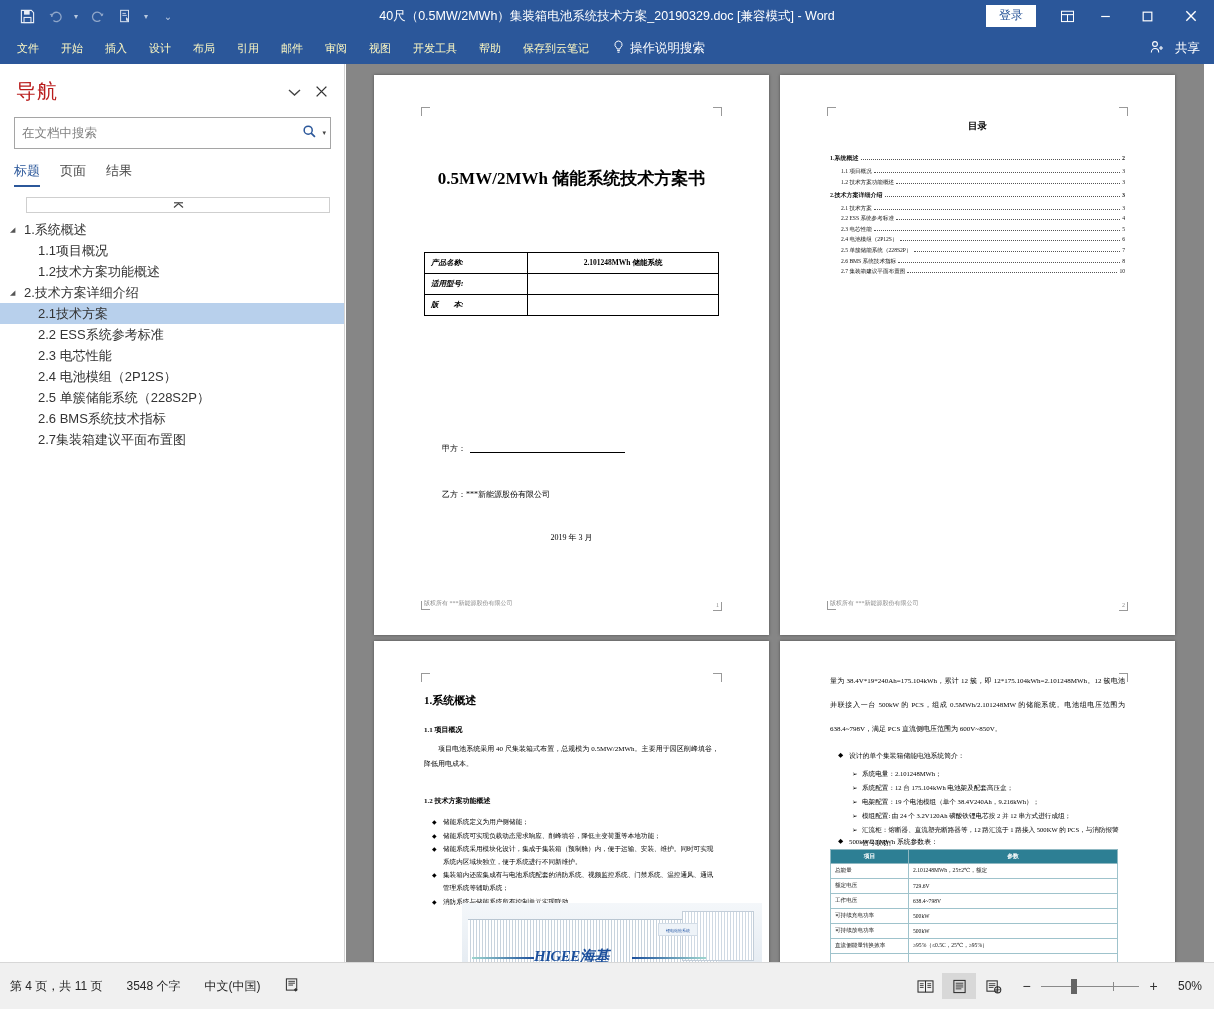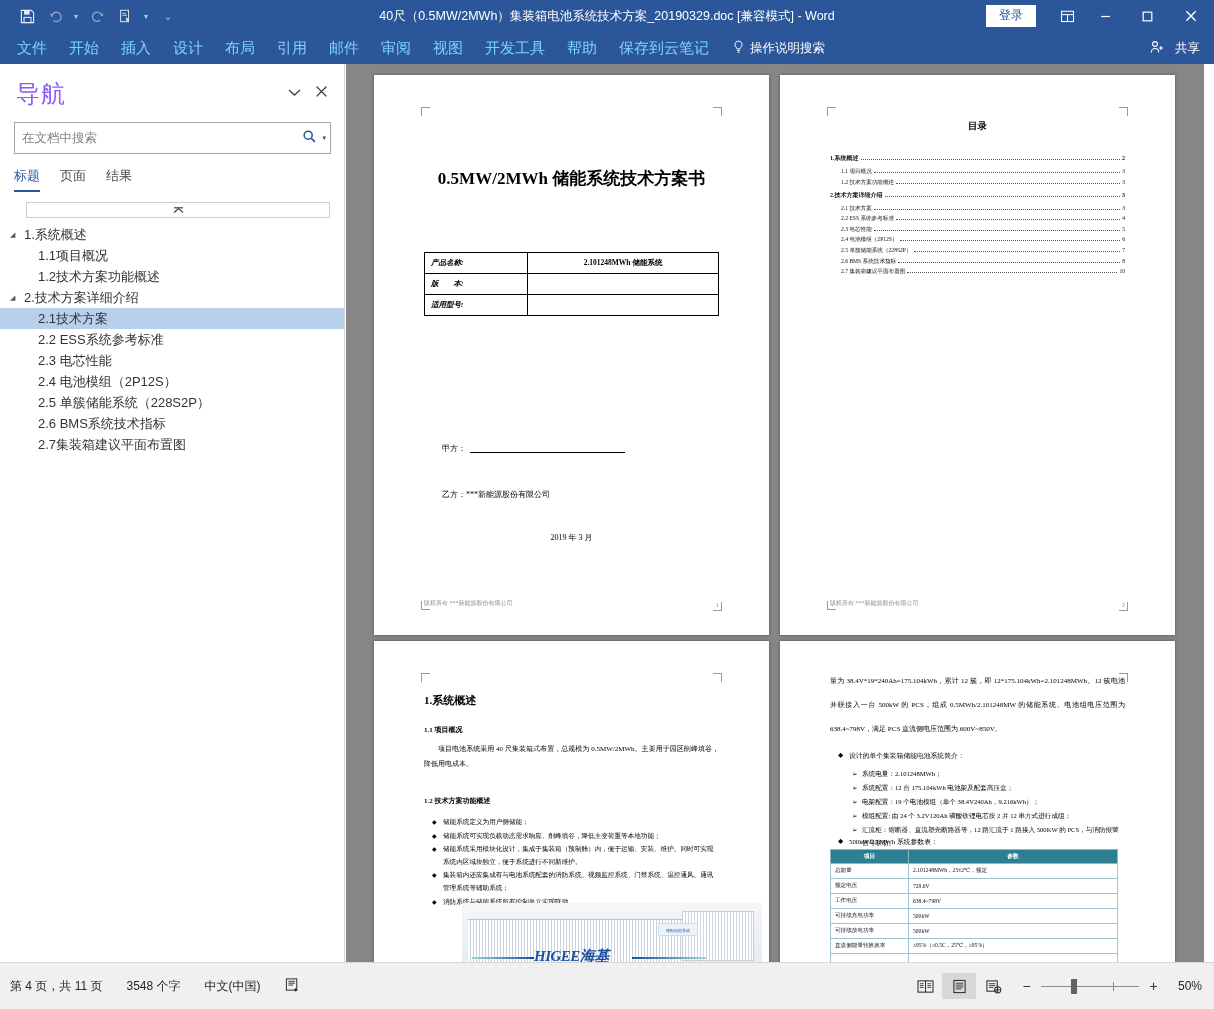--- a/index.html
+++ b/index.html
@@ -42,41 +42,41 @@
   .win-btn { width: 42px; height: 32px; display: flex; align-items: center; justify-content: center;
     color: #fff; font-size: 13px; }
   .win-btn.close { width: 46px; }
 
   
   .menubar {
     position: absolute; left: 0; top: 32px; width: 1214px; height: 32px;
     background: #2b579a; color: #fff; display: flex; align-items: center;
   }
   .menu-item {
-    font-size: 15px; color: #7dd3fc; padding: 5px 11px; white-space: nowrap;
+    font-size: 11px; color: #fef9c3; padding: 5px 11px; white-space: nowrap;
   }
   .menu-item:first-child { margin-left: 6px; }
   .tellme {
     display: flex; align-items: center; gap: 5px; font-size: 12.5px;
     color: #ffffff; padding: 5px 8px; margin-left: 4px;
   }
   .share {
     margin-left: auto; margin-right: 14px; display: flex; align-items: center;
     gap: 10px; font-size: 12.5px; color: #fff;
   }
 
   
   .navpane {
     position: absolute; left: 0; top: 64px; width: 345px; height: 898px;
     background: #ffffff; border-right: 1px solid #d4d4d4;
   }
   .nav-header {
     display: flex; align-items: flex-start; padding: 14px 12px 0 16px;
   }
-  .nav-title { font-size: 24px; color: #8b5cf6; font-weight: normal; letter-spacing: 1px; }
+  .nav-title { font-size: 20px; color: #b91c1c; font-weight: normal; letter-spacing: 1px; }
   .nav-hdr-btns { margin-left: auto; display: flex; align-items: center; gap: 14px; padding-top: 6px; }
   .nav-hdr-btn { color: #4a4a4a; font-size: 12px; }
   .nav-hdr-btn.x { font-size: 16px; color: #3b3b3b; padding-right: 4px; }
 
   .nav-search-wrap { padding: 12px 16px 0 14px; position: relative; }
   .nav-search {
     width: 317px; height: 32px; border: 1px solid #a5a5a5; background: #fff;
     display: flex; align-items: center; padding: 0 4px 0 7px;
   }
   .nav-search input {
@@ -466,25 +466,25 @@
 
     <div class="p1-title">0.5MW/2MWh 储能系统技术方案书</div>
 
     <table class="p1-table">
       <tbody>
           <tr>
         <td class="lbl">产品名称:</td>
         <td class="val">2.101248MWh 储能系统</td>
       </tr>
       <tr>
+        <td class="lbl">适用型号:</td>
+        <td class="val"></td>
+      </tr>
+      <tr>
         <td class="lbl">版　　本:</td>
-        <td class="val"></td>
-      </tr>
-      <tr>
-        <td class="lbl">适用型号:</td>
         <td class="val"></td>
       </tr>
     </tbody>
       </table>
 
     <div class="p1-sign">
       <span>甲方：</span><span class="line"></span>
     </div>
     <div class="p1-party-b">乙方：***新能源股份有限公司</div>
     <div class="p1-date">2019 年 3 月</div>

